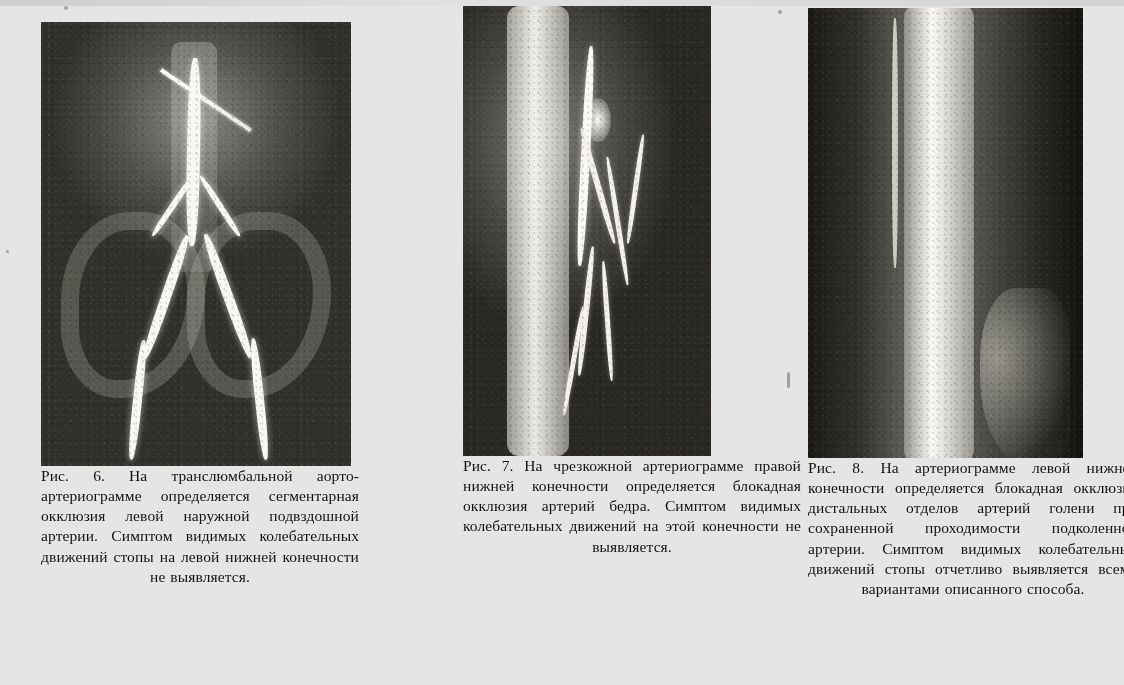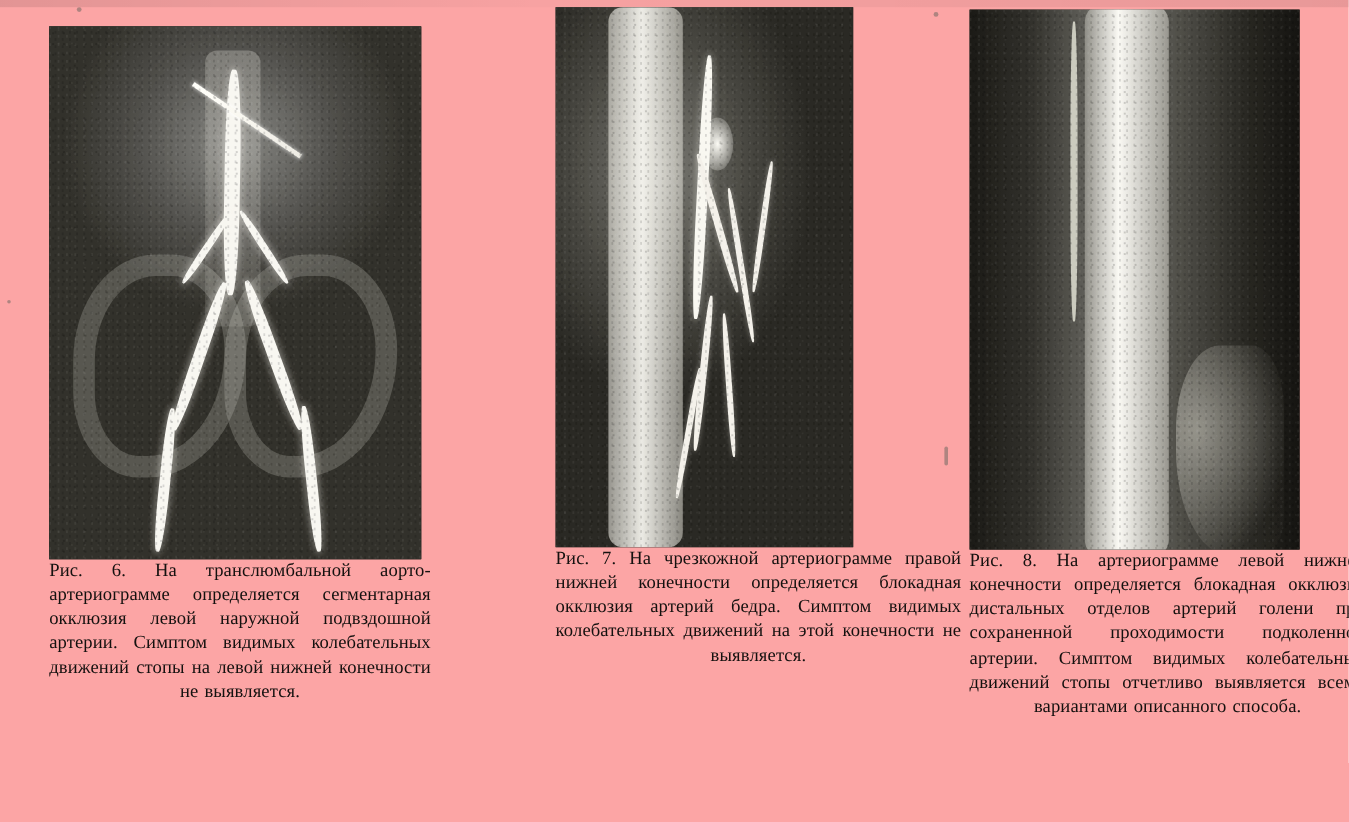--- a/index.html
+++ b/index.html
@@ -11,21 +11,21 @@
     width: 1124px;
     height: 685px;
     position: relative;
     font-family: "Liberation Serif", serif;
     overflow: hidden;
   }
   .page {
     position: relative;
     width: 1124px;
     height: 685px;
-    background: #fca5a5;
+    background: #e5e5e5;
   }
   
   .figure {
     position: absolute;
   }
   .fig-image {
     position: relative;
     overflow: hidden;
     background: #2a2a2a;
     filter: contrast(1.05);

